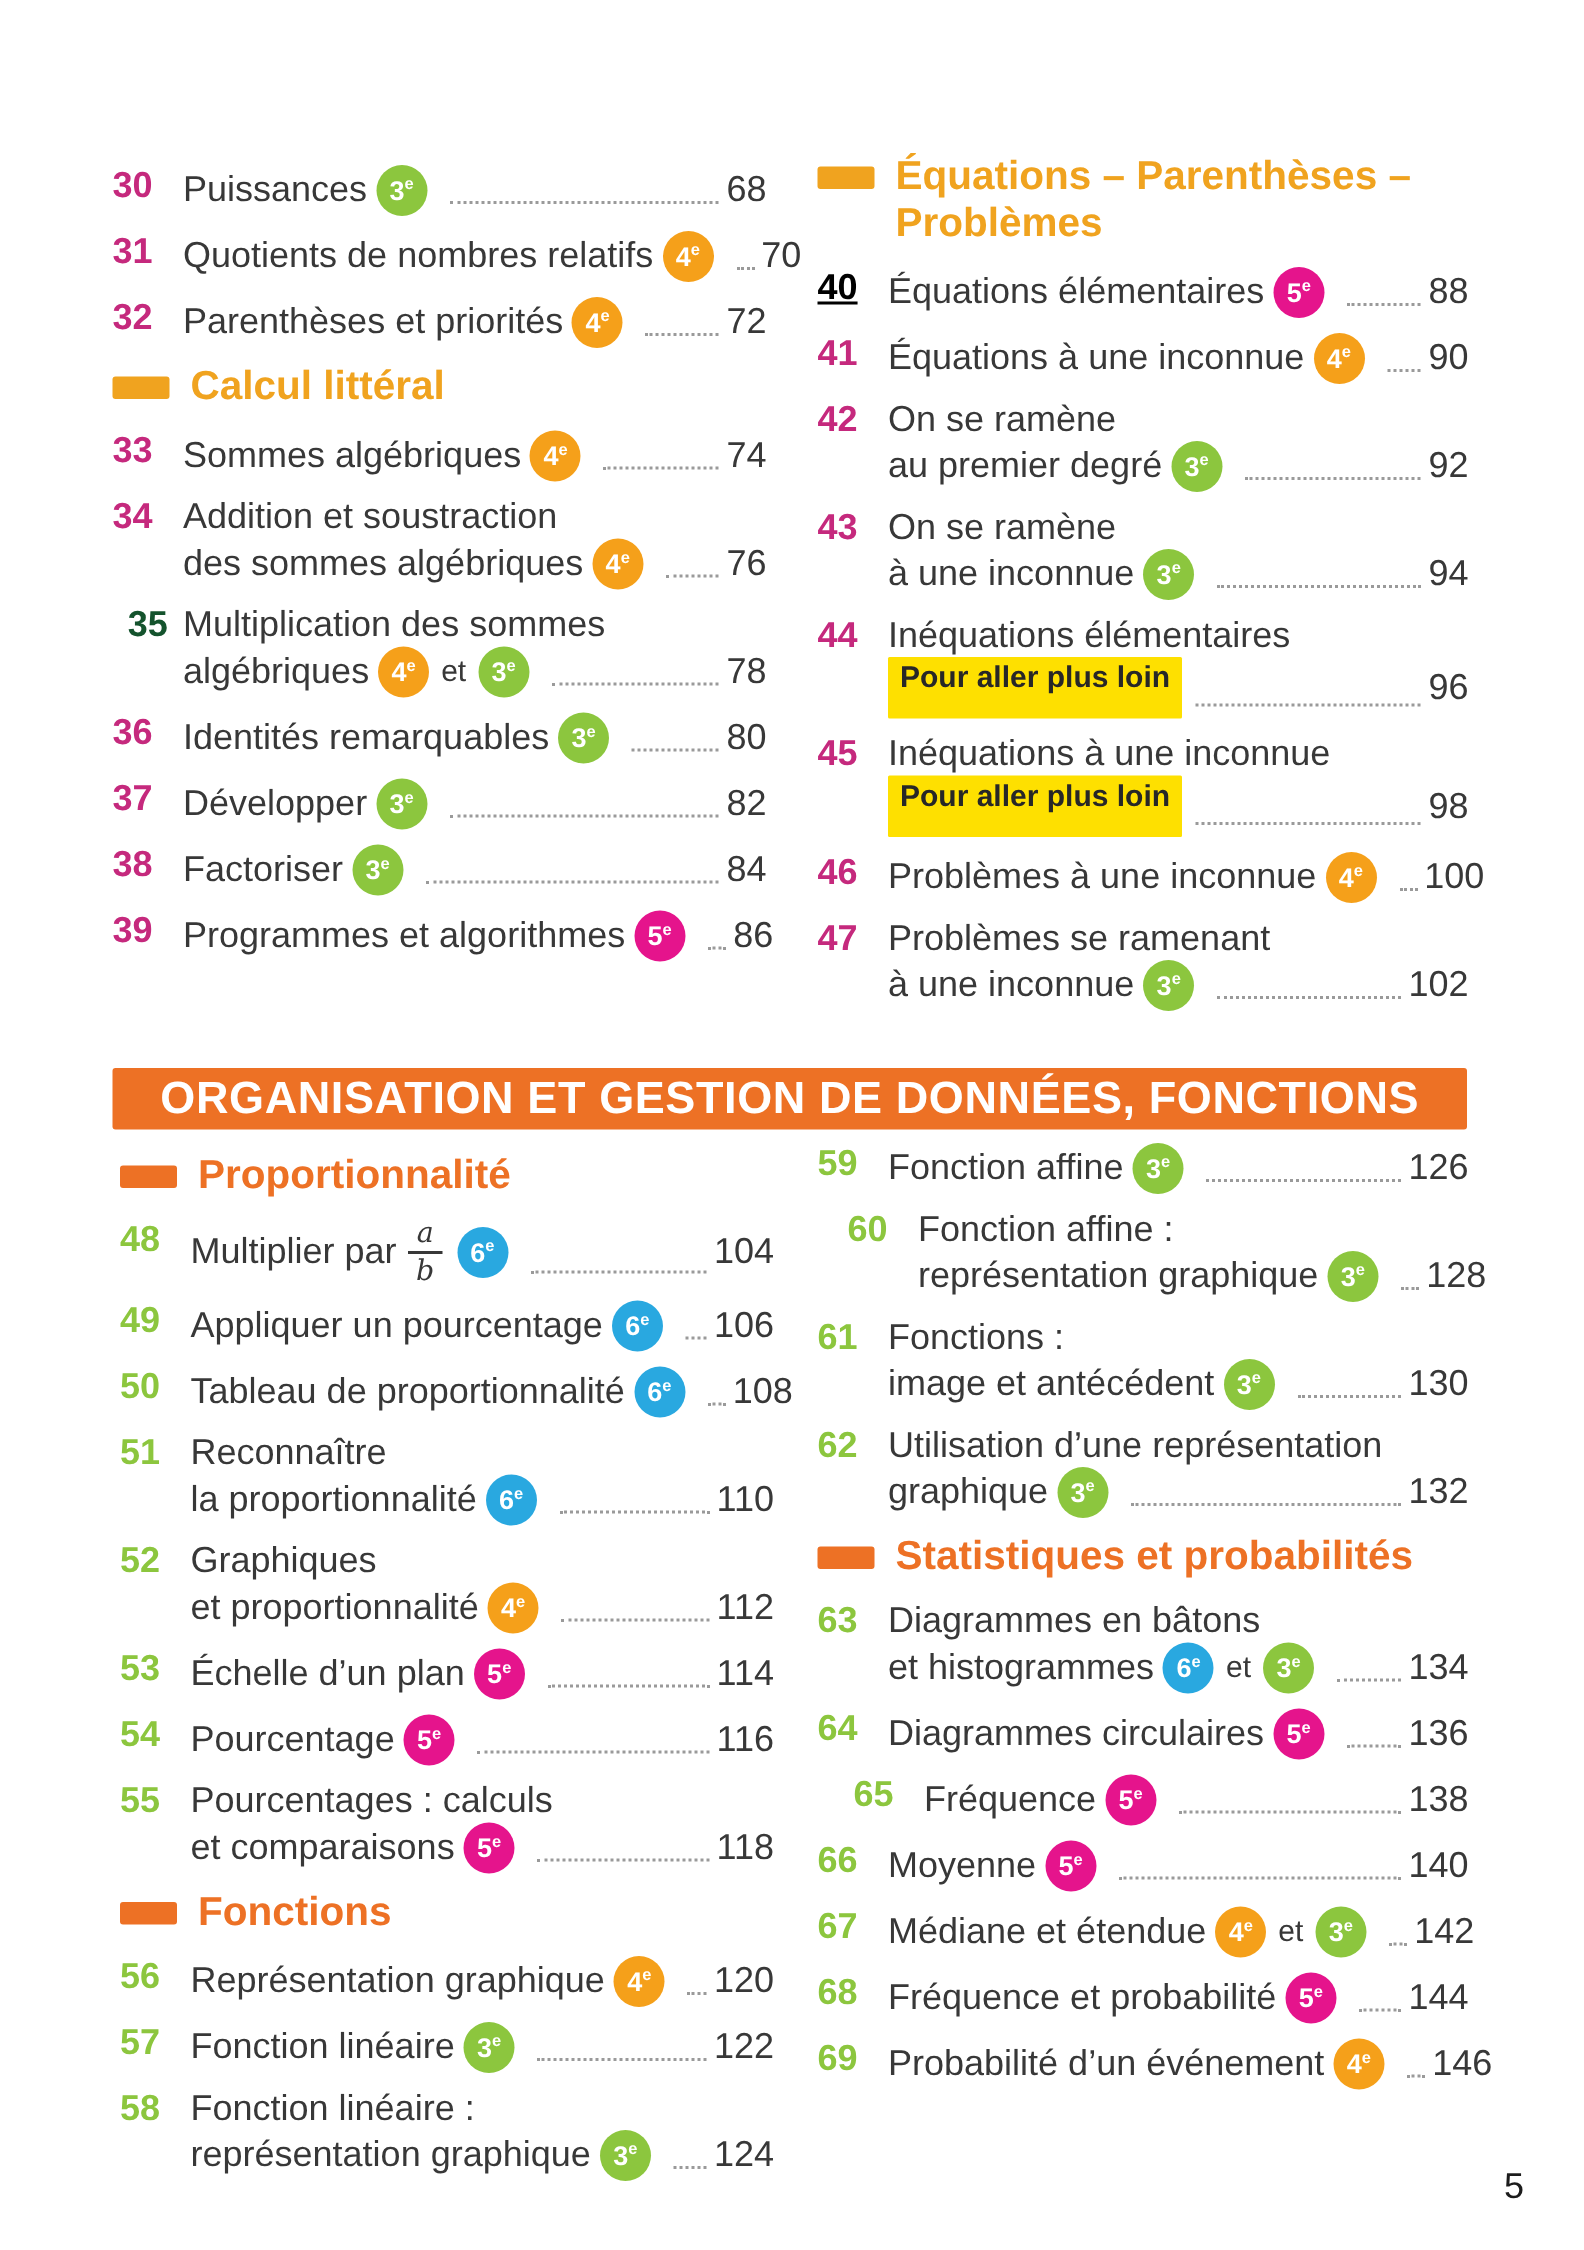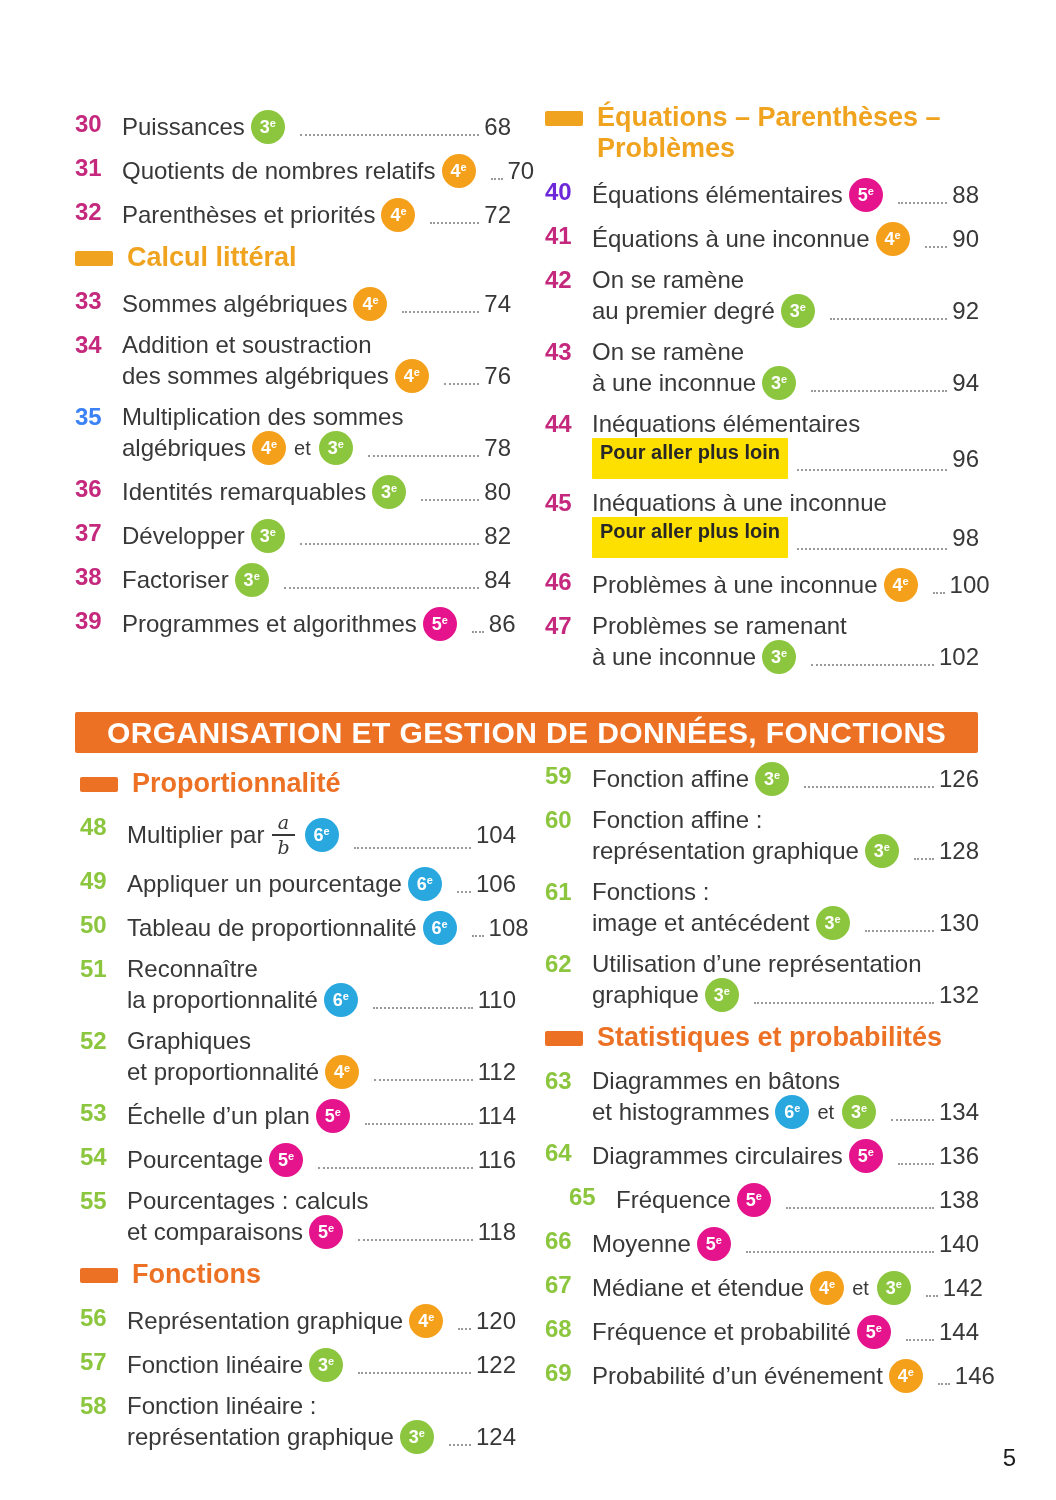--- a/index.html
+++ b/index.html
@@ -140,21 +140,21 @@
             <span class="badge" style="background: rgb(245, 160, 26);">
               <span>4</span>
               <sup>e</sup>
             </span>
             <span class="leader"></span>
             <span class="pageref">76</span>
           </div>
         </div>
       </div>
       <div class="entry">
-        <div class="num" style="color: #3b82f6;">35</div>
+        <div class="num" style="color: #14532d; text-align: center;">35</div>
         <div class="content">
           <div class="line">
             <span class="txt">Multiplication des sommes</span>
           </div>
           <div class="line">
             <span class="txt">algébriques</span>
             <span class="badge" style="background: rgb(245, 160, 26);">
               <span>4</span>
               <sup>e</sup>
             </span>
@@ -227,21 +227,21 @@
     </div>
   <div id="col-top-right" class="col">
       <div class="heading">
         <span class="dash" style="background: rgb(240, 163, 31);"></span>
         <div class="h-lines" style="color: rgb(240, 163, 31);">
           <div>Équations – Parenthèses –</div>
           <div>Problèmes</div>
         </div>
       </div>
       <div class="entry">
-        <div class="num" style="color: #6d28d9;">40</div>
+        <div class="num" style="color: #000000; text-decoration: underline;">40</div>
         <div class="content">
           <div class="line">
             <span class="txt">Équations élémentaires</span>
             <span class="badge" style="background: rgb(229, 20, 140);">
               <span>5</span>
               <sup>e</sup>
             </span>
             <span class="leader"></span>
             <span class="pageref">88</span>
           </div>
@@ -551,21 +551,21 @@
             <span class="badge" style="background: rgb(140, 198, 62);">
               <span>3</span>
               <sup>e</sup>
             </span>
             <span class="leader"></span>
             <span class="pageref">126</span>
           </div>
         </div>
       </div>
       <div class="entry">
-        <div class="num" style="color: rgb(140, 198, 62);">60</div>
+        <div class="num" style="color: rgb(140, 198, 62); margin-left: 20px;">60</div>
         <div class="content">
           <div class="line">
             <span class="txt">Fonction affine :</span>
           </div>
           <div class="line">
             <span class="txt">représentation graphique</span>
             <span class="badge" style="background: rgb(140, 198, 62);">
               <span>3</span>
               <sup>e</sup>
             </span>

